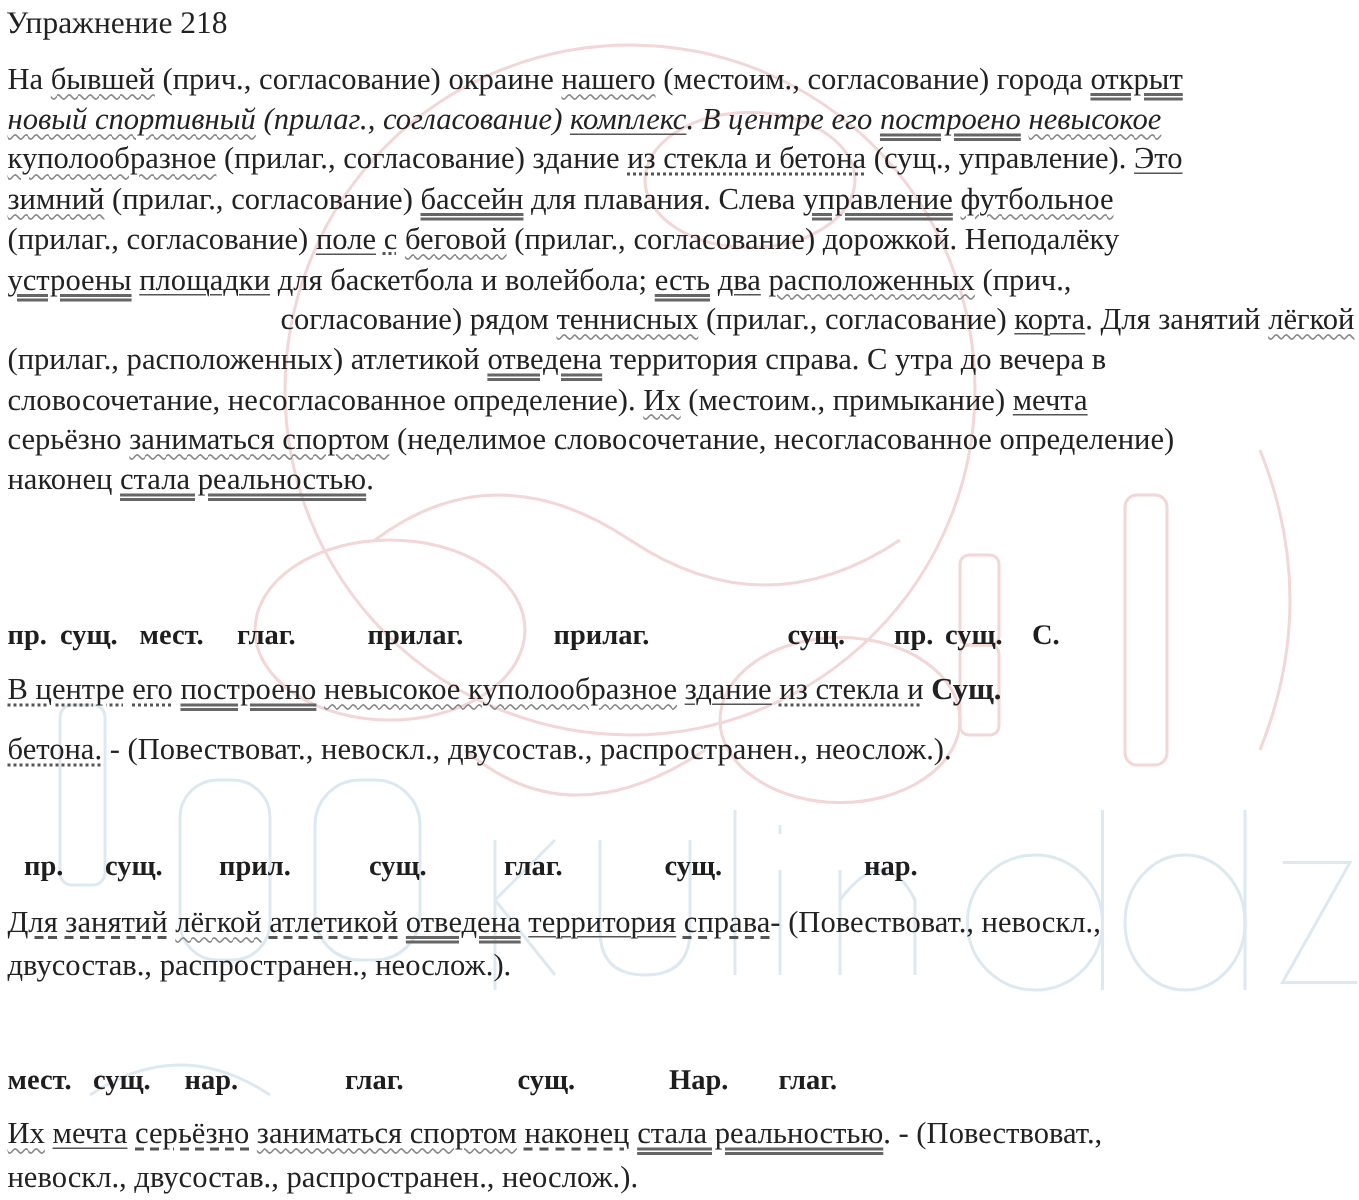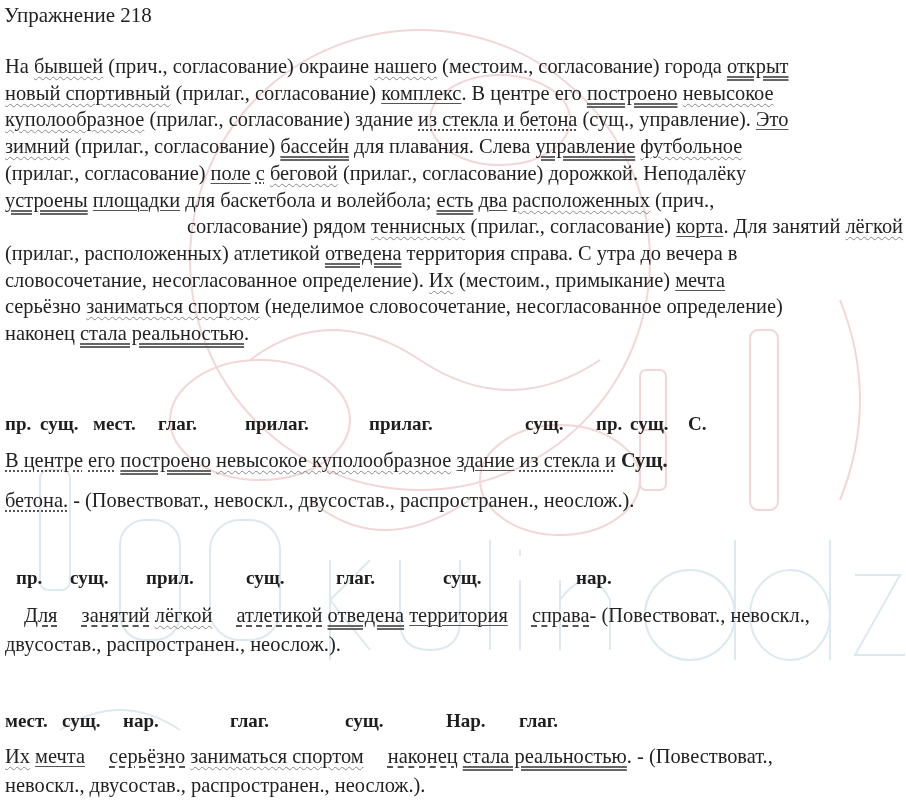--- a/index.html
+++ b/index.html
@@ -29,30 +29,30 @@
   .title {
     position: absolute;
     left: 4px;
     top: 2px;
     font-size: 21px;
     line-height: 26px;
   }
   .para {
     position: absolute;
     left: 5px;
-    top: 53px;
+    top: 40px;
     width: 898px;
     font-size: 20.4px;
     line-height: 26.7px;
   }
   .u-solid { text-decoration: underline; text-decoration-color: #555; text-underline-offset: 3px; text-decoration-thickness: 1px; }
   .u-double { text-decoration: underline double; text-decoration-color: #666; text-underline-offset: 3px; }
   .u-wavy { text-decoration: underline wavy; text-decoration-color: #888; text-underline-offset: 3px; text-decoration-thickness: 1px; }
   .u-dotted { text-decoration: underline dotted; text-decoration-color: #555; text-underline-offset: 3px; text-decoration-thickness: 1.5px; }
-  .u-dashdot { text-decoration: underline dashed; text-decoration-color: #555; text-underline-offset: 3px; text-decoration-thickness: 1.5px; margin-left: 19px; }
+  .u-dashdot { text-decoration: underline dashed; text-decoration-color: #555; text-underline-offset: 3px; text-decoration-thickness: 1.5px; }
 
   .pos-row {
     position: absolute;
     font-family: "Liberation Serif", serif;
     font-weight: bold;
     font-size: 19px;
     line-height: 24px;
     white-space: pre;
     color: #1e1e1e;
   }
@@ -96,21 +96,21 @@
     <path d="M855 575 h45 l-45 80 h50"></path>
     <path d="M60 730 q60 -40 120 0"></path>
   </g>
 </svg>
 
 <div class="page">
   <div class="title">Упражнение 218</div>
 
   <div class="para" id="para">
       <div style="white-space: nowrap;"><span>На </span><span class="u-wavy">бывшей</span><span> (прич., согласование) окраине </span><span class="u-wavy">нашего</span><span> (местоим., согласование) города </span><span class="u-double">открыт</span></div>
-      <div style="white-space: nowrap;"><span class="u-wavy">новый спортивный</span><span> (прилаг., согласование) </span><span class="u-solid">комплекс</span><span>. В центре его </span><span class="u-double">построено</span><span> </span><span class="u-wavy">невысокое</span></div>
+      <div style="white-space: nowrap; font-style: italic;"><span class="u-wavy">новый спортивный</span><span> (прилаг., согласование) </span><span class="u-solid">комплекс</span><span>. В центре его </span><span class="u-double">построено</span><span> </span><span class="u-wavy">невысокое</span></div>
       <div style="white-space: nowrap;"><span class="u-wavy">куполообразное</span><span> (прилаг., согласование) здание </span><span class="u-dotted">из стекла и бетона</span><span> (сущ., управление). </span><span class="u-solid">Это</span></div>
       <div style="white-space: nowrap;"><span class="u-wavy">зимний</span><span> (прилаг., согласование) </span><span class="u-double">бассейн</span><span> для плавания. Слева </span><span class="u-double">управление</span><span> </span><span class="u-wavy">футбольное</span></div>
       <div style="white-space: nowrap;"><span>(прилаг., согласование) </span><span class="u-solid">поле</span><span> </span><span class="u-dotted">с</span><span> </span><span class="u-wavy">беговой</span><span> (прилаг., согласование) дорожкой. Неподалёку</span></div>
       <div style="white-space: nowrap;"><span class="u-double">устроены</span><span> </span><span class="u-solid">площадки</span><span> для баскетбола и волейбола; </span><span class="u-double">есть</span><span> </span><span class="u-solid">два</span><span> </span><span class="u-wavy">расположенных</span><span> (прич.,</span></div>
       <div style="white-space: nowrap; text-align: right;"><span>согласование) рядом </span><span class="u-wavy">теннисных</span><span> (прилаг., согласование) </span><span class="u-solid">корта</span><span>. Для занятий </span><span class="u-wavy">лёгкой</span></div>
       <div style="white-space: nowrap;"><span>(прилаг., расположенных) атлетикой </span><span class="u-double">отведена</span><span> территория справа. С утра до вечера в</span></div>
       <div style="white-space: nowrap;"><span>словосочетание, несогласованное определение). </span><span class="u-wavy">Их</span><span> (местоим., примыкание) </span><span class="u-solid">мечта</span></div>
       <div style="white-space: nowrap;"><span>серьёзно </span><span class="u-wavy">заниматься спортом</span><span> (неделимое словосочетание, несогласованное определение)</span></div>
       <div style="white-space: nowrap;"><span>наконец </span><span class="u-double">стала реальностью</span><span>.</span></div>
     </div>

